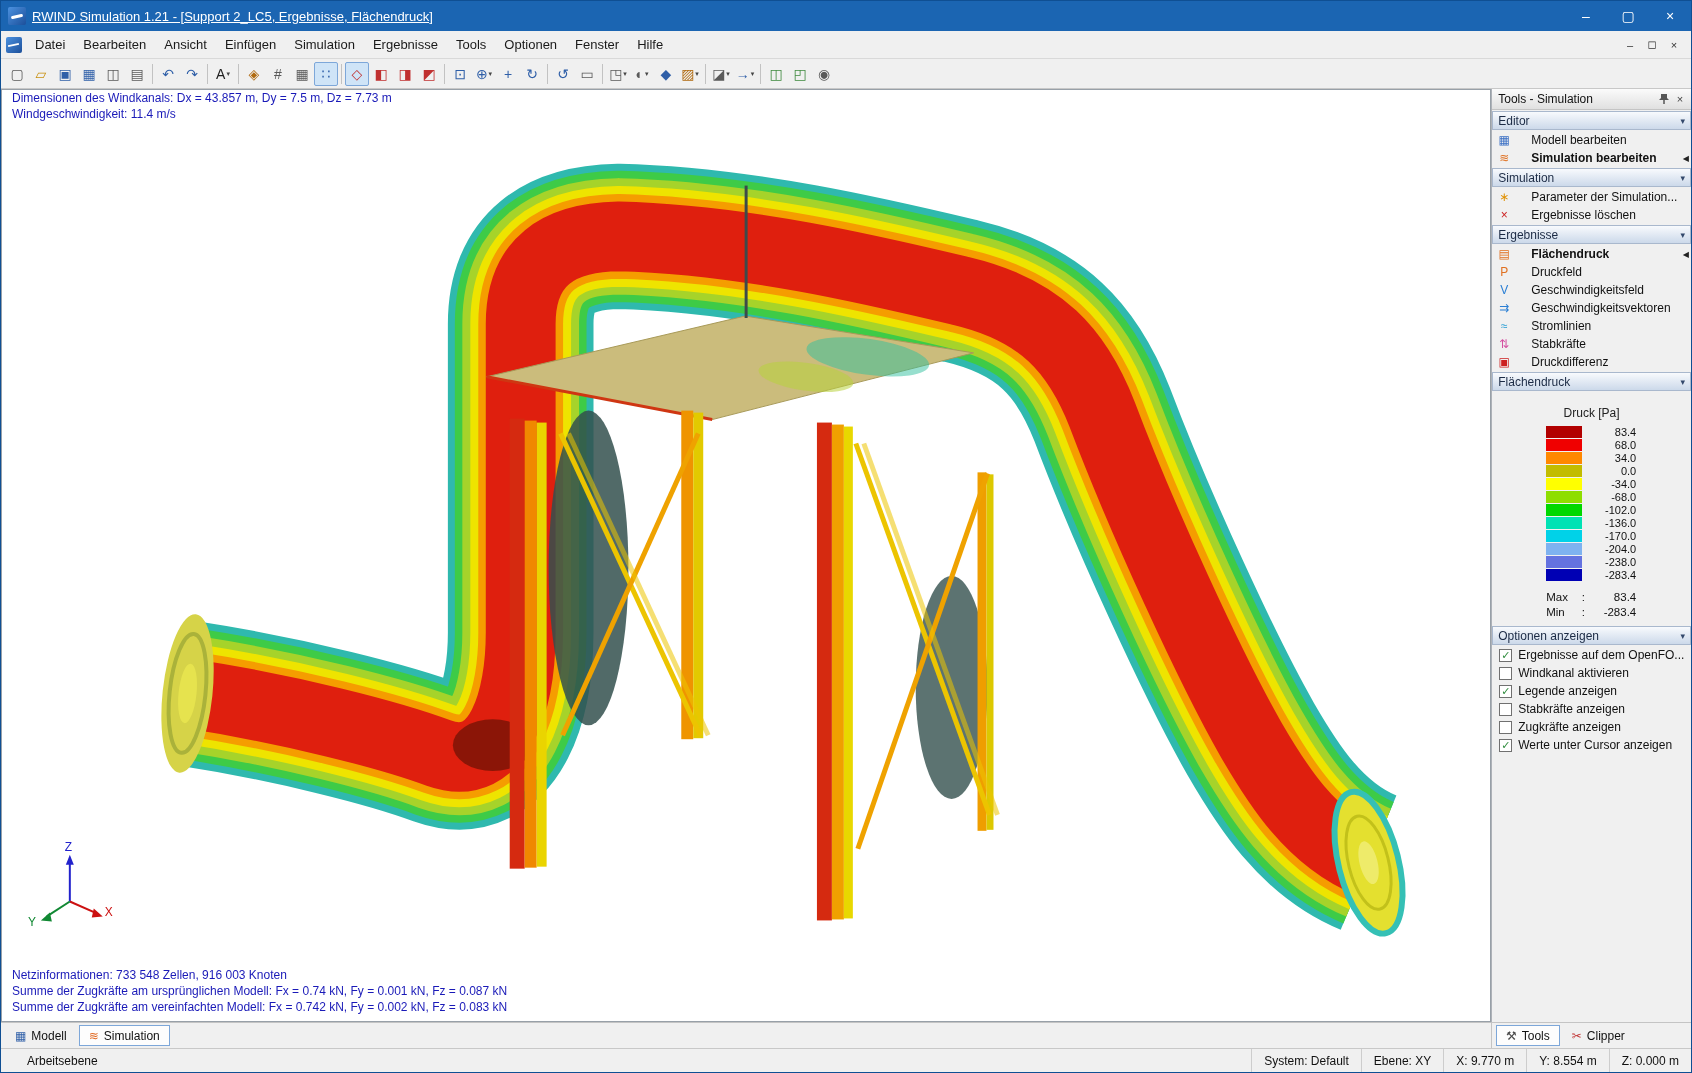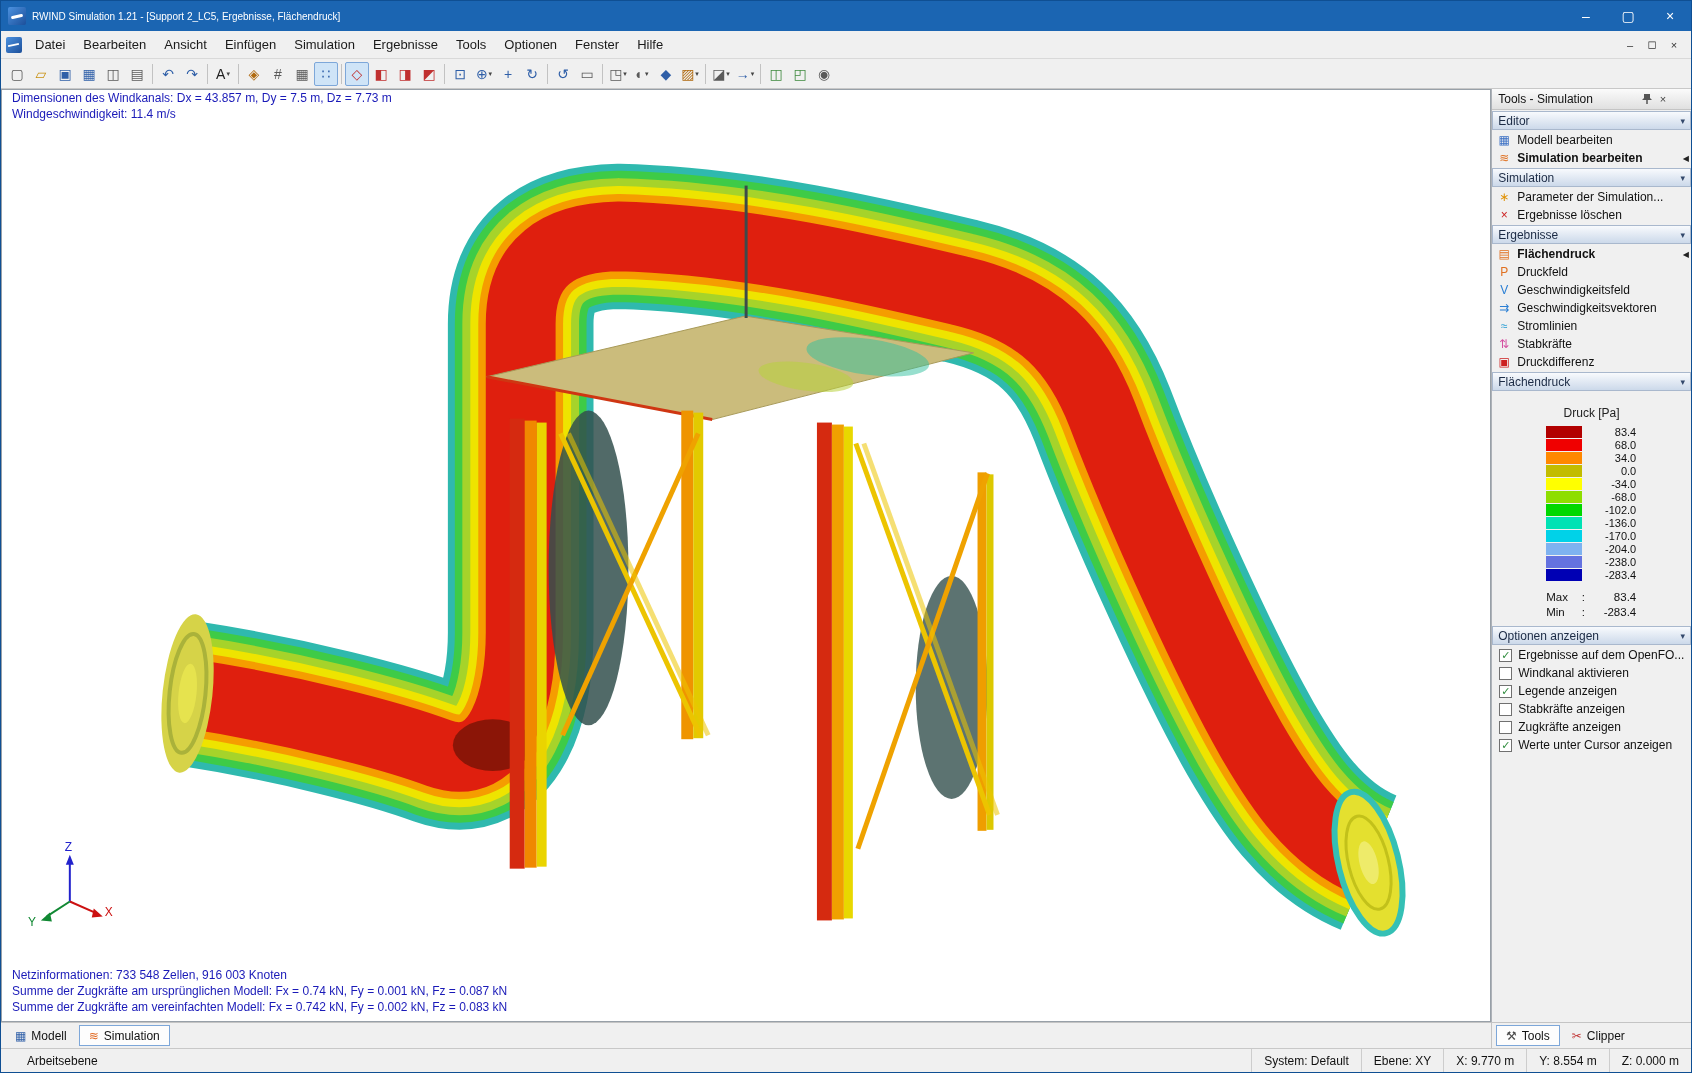--- a/index.html
+++ b/index.html
@@ -10,21 +10,21 @@
   .window { width:1692px; height:1073px; display:flex; flex-direction:column; border:1px solid #0f4f93; }
 
   
   .titlebar { height:30px; background:var(--titlebar-bg,#1b65b2); color:#fff;
               display:flex; align-items:center; flex:0 0 auto; }
   .app-icon { width:18px; height:18px; margin:0 6px 0 7px; border-radius:2px;
               background:linear-gradient(135deg,#4c92e0 0%,#1c4f9a 100%);
               position:relative; }
   .app-icon::after { content:""; position:absolute; left:3px; top:8px; width:12px; height:3px;
               background:#fff; border-radius:2px; transform:rotate(-12deg); }
-  .titlebar .title { font-size:10px; flex:1; white-space:nowrap; overflow:hidden; }
+  .titlebar .title { font-size:13px; flex:1; white-space:nowrap; overflow:hidden;text-decoration:underline; }
   .win-btns { display:flex; height:100%; }
   .win-btn { width:42px; height:100%; display:flex; align-items:center; justify-content:center;
              font-size:14px; color:#fff; }
   .win-btn span { pointer-events:none; }
 
   
   .menubar { height:28px; background:#f0f0f0; border-bottom:1px solid #d9d9d9;
              display:flex; align-items:stretch; flex:0 0 auto; font-size:13px; }
   .mdi-icon { width:16px; height:16px; margin:6px 4px 0 5px; border-radius:2px;
               background:linear-gradient(135deg,#4c92e0,#1c4f9a); position:relative; }
@@ -52,34 +52,34 @@
   .scene { position:absolute; inset:0; width:100%; height:100%; }
   .overlay { position:absolute; left:10px; color:var(--overlay-text,#1a1ab8); font-size:12px;
              line-height:16px; white-space:pre; }
   .overlay.top { top:0; }
   .overlay.bottom { bottom:6px; }
 
   
   .tools-panel { width:200px; background:#f0f0f0; border-left:1px solid #aeb2b8;
                  display:flex; flex-direction:column; font-size:12px; }
   .panel-header { height:21px; background:linear-gradient(#fbfbfb,#e0e0e0);
-                  border-bottom:1px solid #c4c4c4; display:flex; align-items:center; padding:0 20px 0 6px; }
+                  border-bottom:1px solid #c4c4c4; display:flex; align-items:center; padding:0 3px 0 6px; }
   .ph-title { flex:1; font-size:12px; color:#111; }
   .ph-btn { width:16px; height:16px; display:flex; align-items:center; justify-content:center;
             font-size:11px; color:#444; }
   .panel-body { flex:1; padding:0; overflow:hidden; display:flex; flex-direction:column; }
   .section-header { height:19px; margin:1px 0; padding:0 5px;
                     background:linear-gradient(#f8fafd,#ccd9ea); border:1px solid #a9b8cd;
                     display:flex; align-items:center; justify-content:space-between;
                     color:#1c2b45; font-size:12px; }
   .sh-arrow { font-size:9px; color:#33486b; }
   .pitem { height:18px; display:flex; align-items:center; gap:6px; padding-left:5px; color:#111; }
   .pitem.bold .pitem-label { font-weight:bold; }
   .pitem-icon { width:14px; text-align:center; font-size:12px; line-height:1; }
-  .pitem-label { white-space:nowrap; overflow:hidden; }
+  .pitem-label { white-space:nowrap; overflow:hidden;margin-left:14px; }
   .pitem-marker { margin-left:auto; padding-right:2px; font-size:8px; color:#222; }
 
   .legend { padding:3px 0 6px 0;margin-top:8px; }
   .legend-title { text-align:center; margin:3px 0 5px 0; color:#222; }
   .legend-row { display:flex; align-items:center; height:13px; }
   .legend-swatch { margin-left:54px; width:36px; height:12px; flex:0 0 auto; }
   .legend-label { width:54px; text-align:right; font-size:11px; color:#111; }
   .legend-minmax { margin-top:8px; }
   .mm-row { display:flex; height:15px; align-items:center; font-size:11.5px; color:#111; }
   .mm-label { margin-left:54px; width:30px; }

